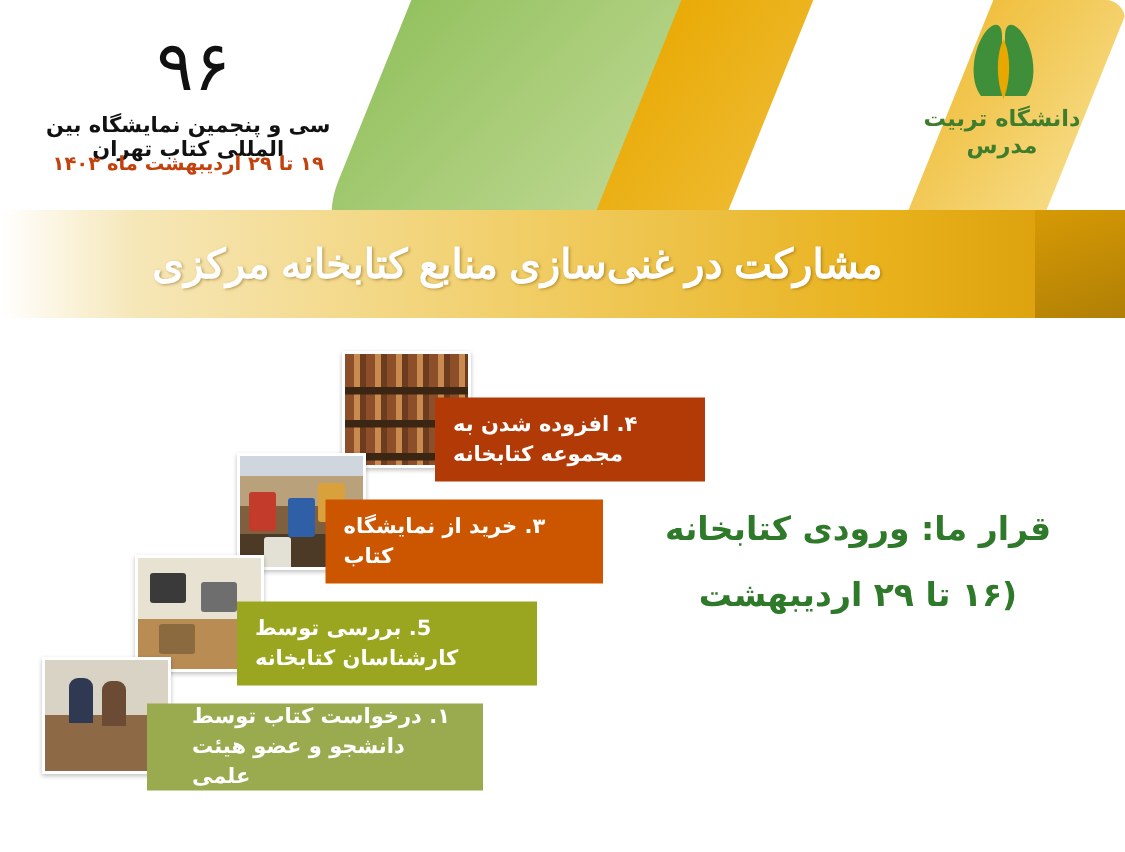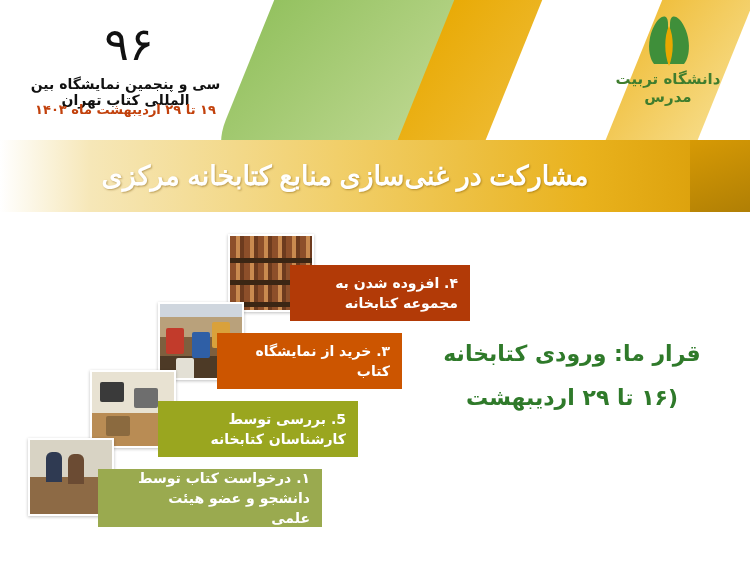--- a/index.html
+++ b/index.html
@@ -7,20 +7,21 @@
     width:750px;height:568px;
     background:#ffffff;
     font-family:"Liberation Sans", sans-serif;
     overflow:hidden;
     position:relative;
   }
   .poster{
     position:absolute;inset:0;
     background:#ffffff;
     overflow:hidden;
+    border-radius:13px;
   }
   
   .top-band{
     position:absolute;left:0;top:0;width:750px;height:150px;
     overflow:hidden;
   }
   .swoosh-green{
     position:absolute;left:250px;top:-60px;width:360px;height:240px;
     background:linear-gradient(120deg,#8fbf5a 0%,#b7d489 55%,#d9e8bf 100%);
     transform:skewX(-22deg);
@@ -92,21 +93,21 @@
   
   .steps{
     position:absolute;left:0;top:228px;width:480px;height:330px;
   }
   .step{
     position:absolute;
     color:#ffffff;
     font-size:14px;font-weight:bold;
     line-height:20px;
     display:flex;align-items:center;justify-content:center;
-    text-align:right;
+    text-align:left;
     padding:6px 12px;
     box-sizing:border-box;
     font-family:"DejaVu Sans", sans-serif;
   }
   .step4{ left:290px;top:37px;width:180px;height:56px;background:#b23a07; }
   .step3{ left:217px;top:105px;width:185px;height:56px;background:#cc5500; }
   .step2{ left:158px;top:173px;width:200px;height:56px;background:#9aa61f; }
   .step1{ left:98px;top:241px;width:224px;height:58px;background:#9aaa4f;padding-left:30px; }
 
   .photo{

